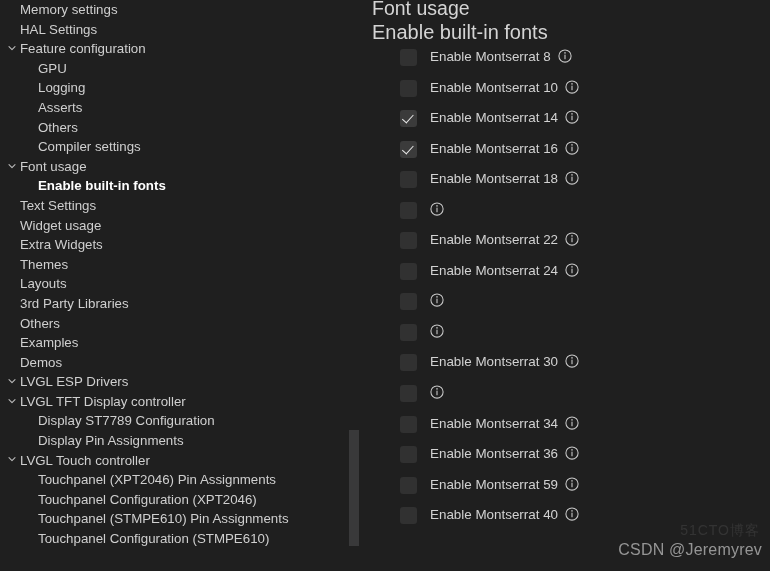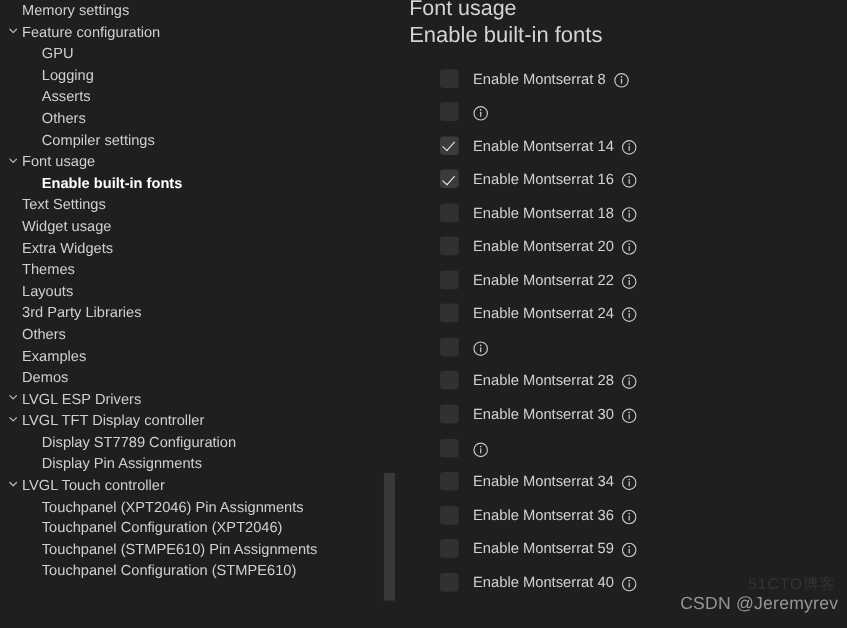--- a/index.html
+++ b/index.html
@@ -106,21 +106,21 @@
     line-height: 26px;
     height: 28px;
     margin: 0 0 2px 0;
     padding-left: 0px;
     white-space: nowrap;
   }
   .opt-list { margin: 0; padding: 0; list-style: none; }
   .opt-row {
     height: 30.55px;
     display: flex;
-    align-items: flex-end;
+    align-items: flex-start;
     padding-left: 28px;
     white-space: nowrap;
     cursor: pointer;
   }
   .cbox {
     width: 17px; height: 17px;
     flex: 0 0 17px;
     border-radius: 3px;
     background: #313131;
     position: relative;
@@ -184,20 +184,24 @@
 
 <div id="root">
 
   <div id="sidebar">
     <div id="tree-container">
         <div class="tree-row ind1">
           <span class="twisty"></span>
           <span class="tree-label">Memory settings</span>
         </div>
         <div class="tree-row ind1">
+          <span class="twisty"></span>
+          <span class="tree-label">HAL Settings</span>
+        </div>
+        <div class="tree-row ind1">
           <span class="twisty">
             <svg width="10" height="10" viewBox="0 0 10 10">
               <path d="M2 3.6 L5 6.6 L8 3.6" fill="none" stroke="#b9b9b9" stroke-width="1.1" stroke-linecap="round" stroke-linejoin="round"></path>
             </svg>
           </span>
           <span class="tree-label">Feature configuration</span>
         </div>
         <div class="tree-row ind2">
           <span class="twisty"></span>
           <span class="tree-label">GPU</span>
@@ -330,20 +334,21 @@
           <span class="info-icon">
             <svg width="14" height="14" viewBox="0 0 14 14">
               <circle cx="7" cy="7" r="6.1" fill="none" stroke="#c9c9c9" stroke-width="1.05"></circle>
               <circle cx="7" cy="3.9" r="0.78" fill="#c9c9c9"></circle>
               <rect x="6.45" y="5.6" width="1.1" height="4.6" rx="0.5" fill="#c9c9c9"></rect>
             </svg>
           </span>
         </li>
         <li class="opt-row">
           <span class="cbox"></span>
+          <span class="opt-label">Enable Montserrat 10</span>
           <span class="info-icon">
             <svg width="14" height="14" viewBox="0 0 14 14">
               <circle cx="7" cy="7" r="6.1" fill="none" stroke="#c9c9c9" stroke-width="1.05"></circle>
               <circle cx="7" cy="3.9" r="0.78" fill="#c9c9c9"></circle>
               <rect x="6.45" y="5.6" width="1.1" height="4.6" rx="0.5" fill="#c9c9c9"></rect>
             </svg>
           </span>
         </li>
         <li class="opt-row">
           <span class="cbox checked"></span>
@@ -373,21 +378,20 @@
           <span class="info-icon">
             <svg width="14" height="14" viewBox="0 0 14 14">
               <circle cx="7" cy="7" r="6.1" fill="none" stroke="#c9c9c9" stroke-width="1.05"></circle>
               <circle cx="7" cy="3.9" r="0.78" fill="#c9c9c9"></circle>
               <rect x="6.45" y="5.6" width="1.1" height="4.6" rx="0.5" fill="#c9c9c9"></rect>
             </svg>
           </span>
         </li>
         <li class="opt-row">
           <span class="cbox"></span>
-          <span class="opt-label">Enable Montserrat 20</span>
           <span class="info-icon">
             <svg width="14" height="14" viewBox="0 0 14 14">
               <circle cx="7" cy="7" r="6.1" fill="none" stroke="#c9c9c9" stroke-width="1.05"></circle>
               <circle cx="7" cy="3.9" r="0.78" fill="#c9c9c9"></circle>
               <rect x="6.45" y="5.6" width="1.1" height="4.6" rx="0.5" fill="#c9c9c9"></rect>
             </svg>
           </span>
         </li>
         <li class="opt-row">
           <span class="cbox"></span>
@@ -416,21 +420,20 @@
           <span class="info-icon">
             <svg width="14" height="14" viewBox="0 0 14 14">
               <circle cx="7" cy="7" r="6.1" fill="none" stroke="#c9c9c9" stroke-width="1.05"></circle>
               <circle cx="7" cy="3.9" r="0.78" fill="#c9c9c9"></circle>
               <rect x="6.45" y="5.6" width="1.1" height="4.6" rx="0.5" fill="#c9c9c9"></rect>
             </svg>
           </span>
         </li>
         <li class="opt-row">
           <span class="cbox"></span>
-          <span class="opt-label">Enable Montserrat 28</span>
           <span class="info-icon">
             <svg width="14" height="14" viewBox="0 0 14 14">
               <circle cx="7" cy="7" r="6.1" fill="none" stroke="#c9c9c9" stroke-width="1.05"></circle>
               <circle cx="7" cy="3.9" r="0.78" fill="#c9c9c9"></circle>
               <rect x="6.45" y="5.6" width="1.1" height="4.6" rx="0.5" fill="#c9c9c9"></rect>
             </svg>
           </span>
         </li>
         <li class="opt-row">
           <span class="cbox"></span>

